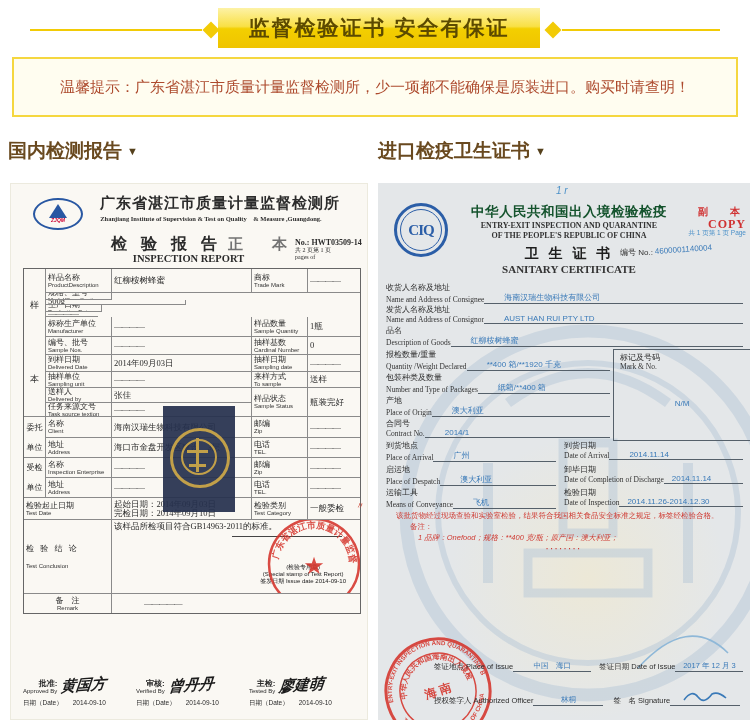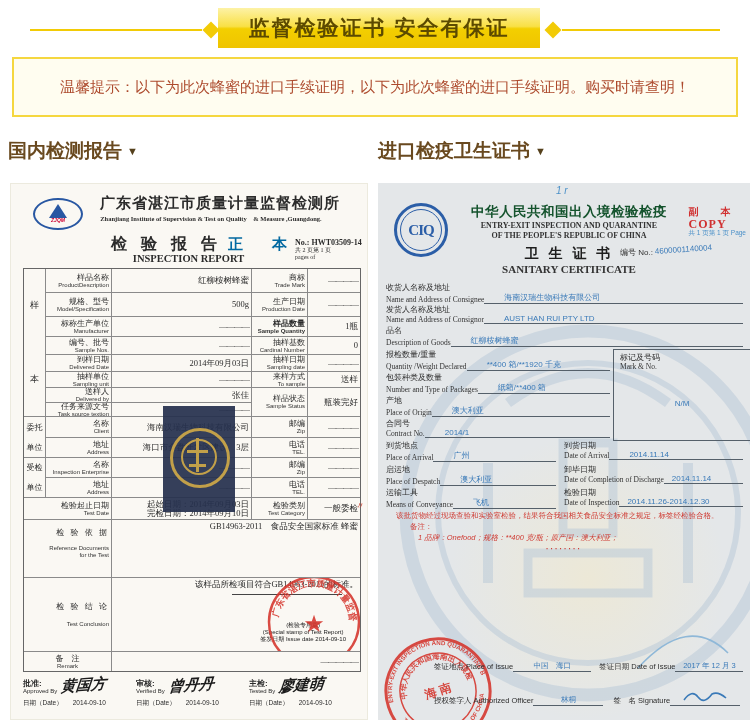--- a/index.html
+++ b/index.html
@@ -29,62 +29,62 @@
   .lc{left:10px;width:358px;background:#faf8f3;border:1px solid #eceade;box-sizing:border-box;color:#2b2b2b;}
   .lc-logo{position:absolute;left:22px;top:14px;width:46px;height:28px;border:2px solid #2857a2;border-radius:50%;
            display:flex;align-items:center;justify-content:center;flex-direction:column;}
   .lc-logo .tri2{width:0;height:0;border-left:9px solid transparent;border-right:9px solid transparent;
            border-bottom:14px solid #2857a2;margin-top:-3px;}
   .lc-logo .zj{font-size:5px;color:#c03;font-style:italic;font-weight:bold;line-height:4px;}
   .lc-org{position:absolute;left:64px;top:10px;width:290px;text-align:center;font-weight:bold;font-size:15px;letter-spacing:1px;}
   .lc-orgen{position:absolute;left:50px;top:31px;width:300px;text-align:center;font-weight:bold;font-size:6.5px;}
   .lc-titlerow{position:absolute;left:100px;top:50px;white-space:nowrap;}
   .lc-title{font-size:16px;font-weight:bold;letter-spacing:5px;}
-  .lc-orig{font-size:15px;font-weight:bold;color:#0369a1;letter-spacing:7px;margin-left:6px;}
+  .lc-orig{font-size:15px;font-weight:bold;color:#737373;letter-spacing:7px;margin-left:6px;}
   .lc-titleen{position:absolute;left:95px;top:69px;width:165px;text-align:center;font-weight:bold;font-size:10.5px;}
   .lc-no{position:absolute;left:284px;top:55px;font-size:8px;font-weight:bold;line-height:8px;}
   .lc-pages{font-weight:normal;font-size:6px;line-height:6.5px;}
   .lc-table{position:absolute;left:12px;top:84px;width:336px;border:1px solid #666;box-sizing:content-box;font-size:8px;}
   .trow{display:flex;}
   .tcell{border-right:1px solid #8a8a8a;border-bottom:1px solid #8a8a8a;box-sizing:border-box;
-         padding:1px 2px;overflow:hidden;display:flex;flex-direction:column;justify-content:center;align-items:flex-end;}
+         padding:1px 2px;overflow:hidden;display:flex;flex-direction:column;justify-content:center;}
   .tcell.noR{border-right:none;} .tcell.noB{border-bottom:none;}
   .cn8{font-size:8px;line-height:9px;} .en6{font-size:6px;line-height:6.5px;color:#333;}
   .val9{font-size:8.5px;line-height:9px;font-family:"Liberation Serif",serif;}
   .dash{letter-spacing:-1px;color:#444;}
   .groupcell{width:22px;display:flex;flex-direction:column;align-items:center;justify-content:space-around;
              border-right:1px solid #8a8a8a;border-bottom:1px solid #8a8a8a;box-sizing:border-box;font-size:9px;}
   .grp2{font-size:8px;line-height:9px;text-align:center;}
   
   .wm-square{position:absolute;left:152px;top:222px;width:72px;height:106px;background:rgba(38,48,77,.93);z-index:3;}
   .wm-ring{position:absolute;left:7px;top:22px;width:54px;height:54px;border:3px solid #c2a049;border-radius:50%;}
   .wm-ring:before{content:"";position:absolute;left:8px;top:8px;width:32px;height:32px;border:2px solid #c2a049;border-radius:50%;}
   .wm-bar{position:absolute;background:#c2a049;}
   
   .stamp{position:absolute;z-index:4;opacity:.88;}
   .concl-note{position:absolute;right:14px;bottom:8px;text-align:center;font-size:6px;line-height:7px;color:#222;z-index:2;}
   .sig-footer{position:absolute;left:12px;top:492px;width:340px;display:flex;}
-  .signer{width:113px;}
+  .signer{width:113px;text-align:right;}
   .signer .top{display:flex;align-items:flex-end;}
   .slab .c{font-size:8px;font-weight:bold;line-height:8px;} .slab .e{font-size:6px;line-height:7px;}
   .sig{font-family:"DejaVu Serif",serif;font-style:italic;font-size:15px;font-weight:bold;
        transform:rotate(-4deg) skewX(-10deg);margin-left:4px;color:#1c1c1c;white-space:nowrap;}
   .dline{font-size:6.5px;margin-top:4px;display:flex;gap:10px;}
   .redge{position:absolute;right:2px;top:315px;color:#cc4433;font-size:10px;transform:rotate(12deg);z-index:2;}
   
   .rc{left:378px;width:372px;background:#e4e7e9;color:#333;}
   .rc-hand{position:absolute;left:178px;top:2px;color:#4a90c8;font-size:10px;font-style:italic;z-index:2;}
   .rc-logo{position:absolute;left:16px;top:20px;width:48px;height:48px;border:3px solid #2b5ea7;border-radius:50%;
            display:flex;align-items:center;justify-content:center;z-index:2;}
   .rc-logo i{position:absolute;inset:3px;border:1px solid #2b5ea7;border-radius:50%;}
   .rc-logo span{color:#2b5ea7;font-weight:bold;font-size:15px;font-family:"Liberation Serif",serif;letter-spacing:-1px;}
   .rc-org{position:absolute;left:72px;top:20px;width:238px;text-align:center;z-index:2;}
   .rc-org .c{font-size:13.5px;font-weight:bold;color:#14532d;letter-spacing:.5px;}
   .rc-org .e{font-size:8px;font-weight:bold;line-height:9.5px;font-family:"Liberation Serif",serif;}
-  .rc-copy{position:absolute;right:4px;top:22px;text-align:left;z-index:2;}
+  .rc-copy{position:absolute;right:4px;top:22px;text-align:right;z-index:2;}
   .rc-copy .c1{color:#d03030;font-size:10px;font-weight:bold;letter-spacing:6px;}
   .rc-copy .c2{color:#d03030;font-size:12px;font-weight:bold;font-family:"Liberation Serif",serif;letter-spacing:1px;line-height:10px;}
   .rc-copy .p{color:#4a90c8;font-size:6.5px;line-height:7px;}
   .rc-title{position:absolute;left:72px;top:62px;width:238px;text-align:center;z-index:2;}
   .rc-title .c{font-size:14px;font-weight:bold;letter-spacing:3px;color:#1e1e1e;}
   .rc-title .e{font-size:11px;font-weight:bold;font-family:"Liberation Serif",serif;}
   .rc-no{position:absolute;left:242px;top:64px;font-size:8px;z-index:2;white-space:nowrap;}
   .rc-no b{font-weight:normal;color:#333;}
   .rc-no .v{color:#3a7ab8;font-size:8px;display:inline-block;transform:rotate(-4deg) translateY(-3px);}
   .rfield{position:absolute;left:8px;z-index:2;}
@@ -111,21 +111,21 @@
 
 <div class="page">
 
   <div class="banner-line l"></div>
   <div class="diamond l"></div>
   <div class="banner">监督检验证书  安全有保证</div>
   <div class="diamond r"></div>
   <div class="banner-line r"></div>
 
   <div class="tipbox">
-    <span>温馨提示：以下为此次蜂蜜的进口手续证明，以下为此次蜂蜜的进口手续证明。购买时请查明！</span>
+    <span>温馨提示：广东省湛江市质量计量监督检测所，少一项都不能确保是原装进口。购买时请查明！</span>
   </div>
 
   <div class="sectitle" style="left:378px;">
     <span>进口检疫卫生证书</span><span class="tri">▼</span>
   </div>
   <div class="sectitle" style="left:8px;">
     <span>国内检测报告</span><span class="tri">▼</span>
   </div>
 
   <div class="cert lc">
@@ -163,21 +163,21 @@
                 <span class="val9">红柳桉树蜂蜜</span>
               </div>
             <div class="tcell" style="width:56px;">
                 <span class="cn8">商标</span>
                 <span class="en6">Trade Mark</span>
               </div>
             <div class="tcell noR" style="width:52px;">
                 <span class="val9 dash">————</span>
               </div>
           </div>
-          <div class="trow" style="height:24px;">
+          <div class="trow" style="height:24px;flex-direction:column;">
             <div class="tcell" style="width:66px;">
                 <span class="cn8">规格、型号</span>
                 <span class="en6">Model/Specification</span>
               </div>
             <div class="tcell" style="width:140px;">
                 <span class="val9">500g</span>
               </div>
             <div class="tcell" style="width:56px;">
                 <span class="cn8">生产日期</span>
                 <span class="en6">Production Date</span>
@@ -187,21 +187,21 @@
               </div>
           </div>
           <div class="trow" style="height:20px;">
             <div class="tcell" style="width:66px;">
                 <span class="cn8">标称生产单位</span>
                 <span class="en6">Manufacturer</span>
               </div>
             <div class="tcell" style="width:140px;">
                 <span class="val9 dash">————</span>
               </div>
-            <div class="tcell" style="width:56px;font-weight:bold;">
+            <div class="tcell" style="width:56px;">
                 <span class="cn8">样品数量</span>
                 <span class="en6">Sample Quantity</span>
               </div>
             <div class="tcell noR" style="width:52px;">
                 <span class="val9">1瓶</span>
               </div>
           </div>
           <div class="trow" style="height:18px;">
             <div class="tcell" style="width:66px;">
                 <span class="cn8">编号、批号</span>
@@ -376,30 +376,20 @@
         </div>
         <div class="tcell" style="width:56px;">
             <span class="cn8">检验类别</span>
             <span class="en6">Test Category</span>
           </div>
         <div class="tcell noR" style="width:52px;">
             <span class="val9">一般委检</span>
           </div>
       </div>
 
-      <div class="trow" style="height:58px;">
-        <div class="tcell" style="width:88px;justify-content:flex-start;padding-top:8px;">
-          <span class="cn8" style="letter-spacing:2px;">检 验 依 据</span>
-          <span class="en6" style="margin-top:8px;">Reference Documents</span>
-          <span class="en6">for the Test</span>
-        </div>
-        <div class="tcell noR" style="width:248px;justify-content:flex-start;padding-top:2px;">
-          <span class="val9">GB14963-2011　食品安全国家标准 蜂蜜</span>
-        </div>
-      </div>
 
       <div class="trow" style="height:74px;">
         <div class="tcell" style="width:88px;justify-content:center;">
           <span class="cn8" style="letter-spacing:2px;">检 验 结 论</span>
           <span class="en6" style="margin-top:10px;">Test Conclusion</span>
         </div>
         <div class="tcell noR" style="width:248px;justify-content:flex-start;padding-top:2px;position:relative;">
           <span class="val9">该样品所检项目符合GB14963-2011的标准。</span>
           <div style="position:absolute;left:120px;top:16px;width:110px;border-top:1px solid #444;"></div>
           <div class="concl-note">

